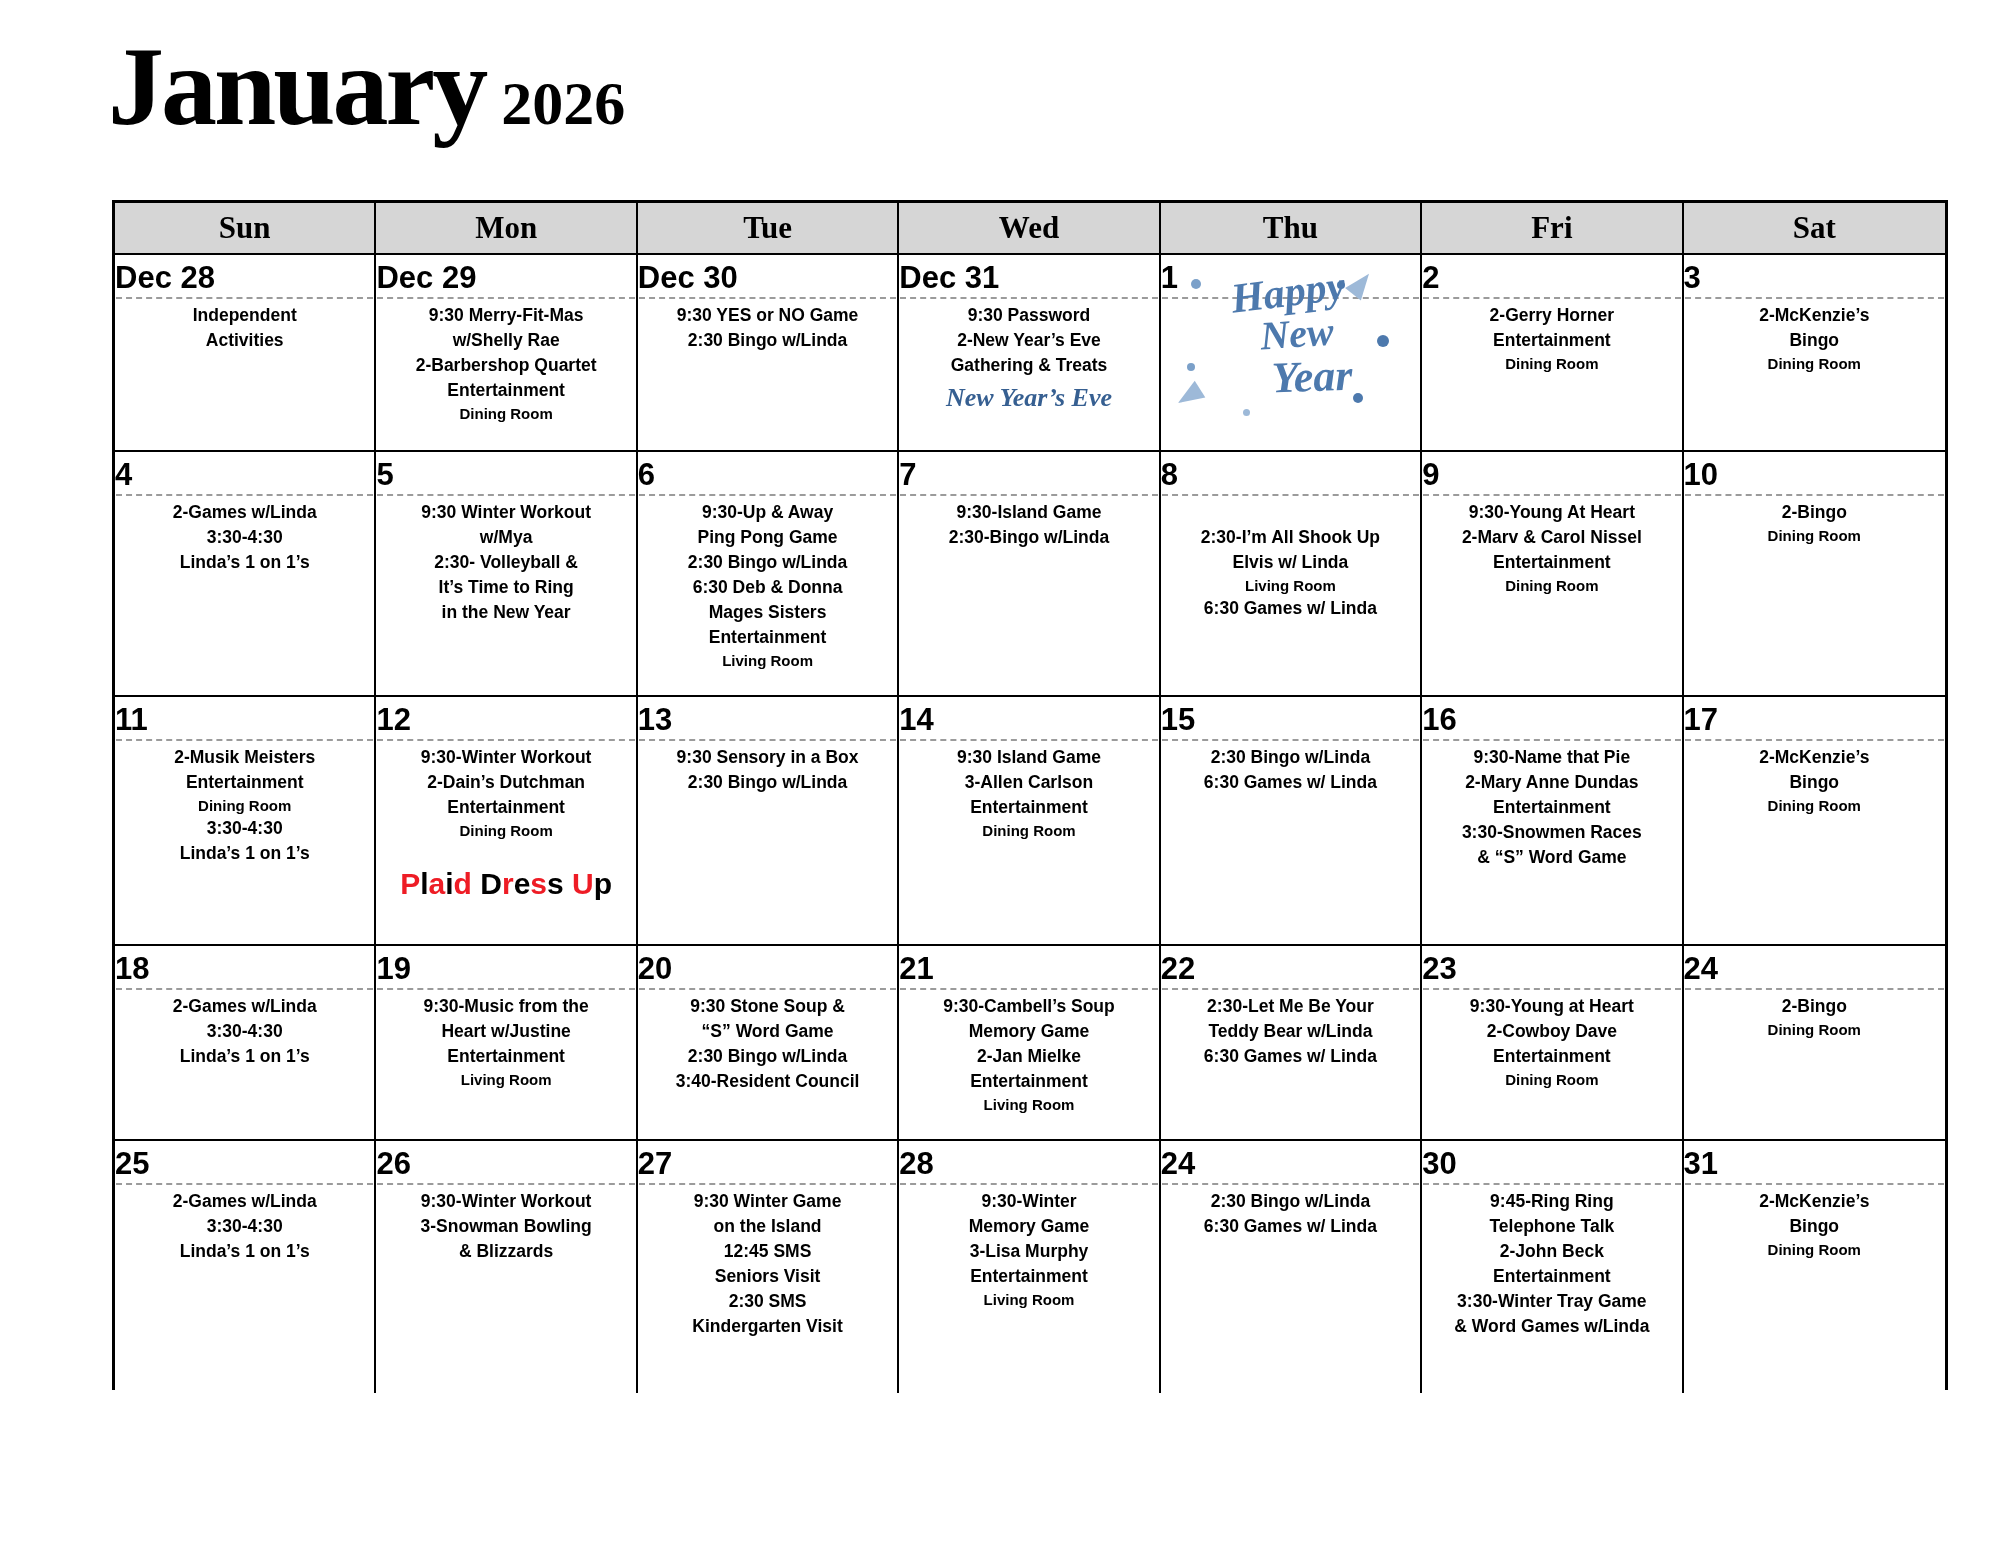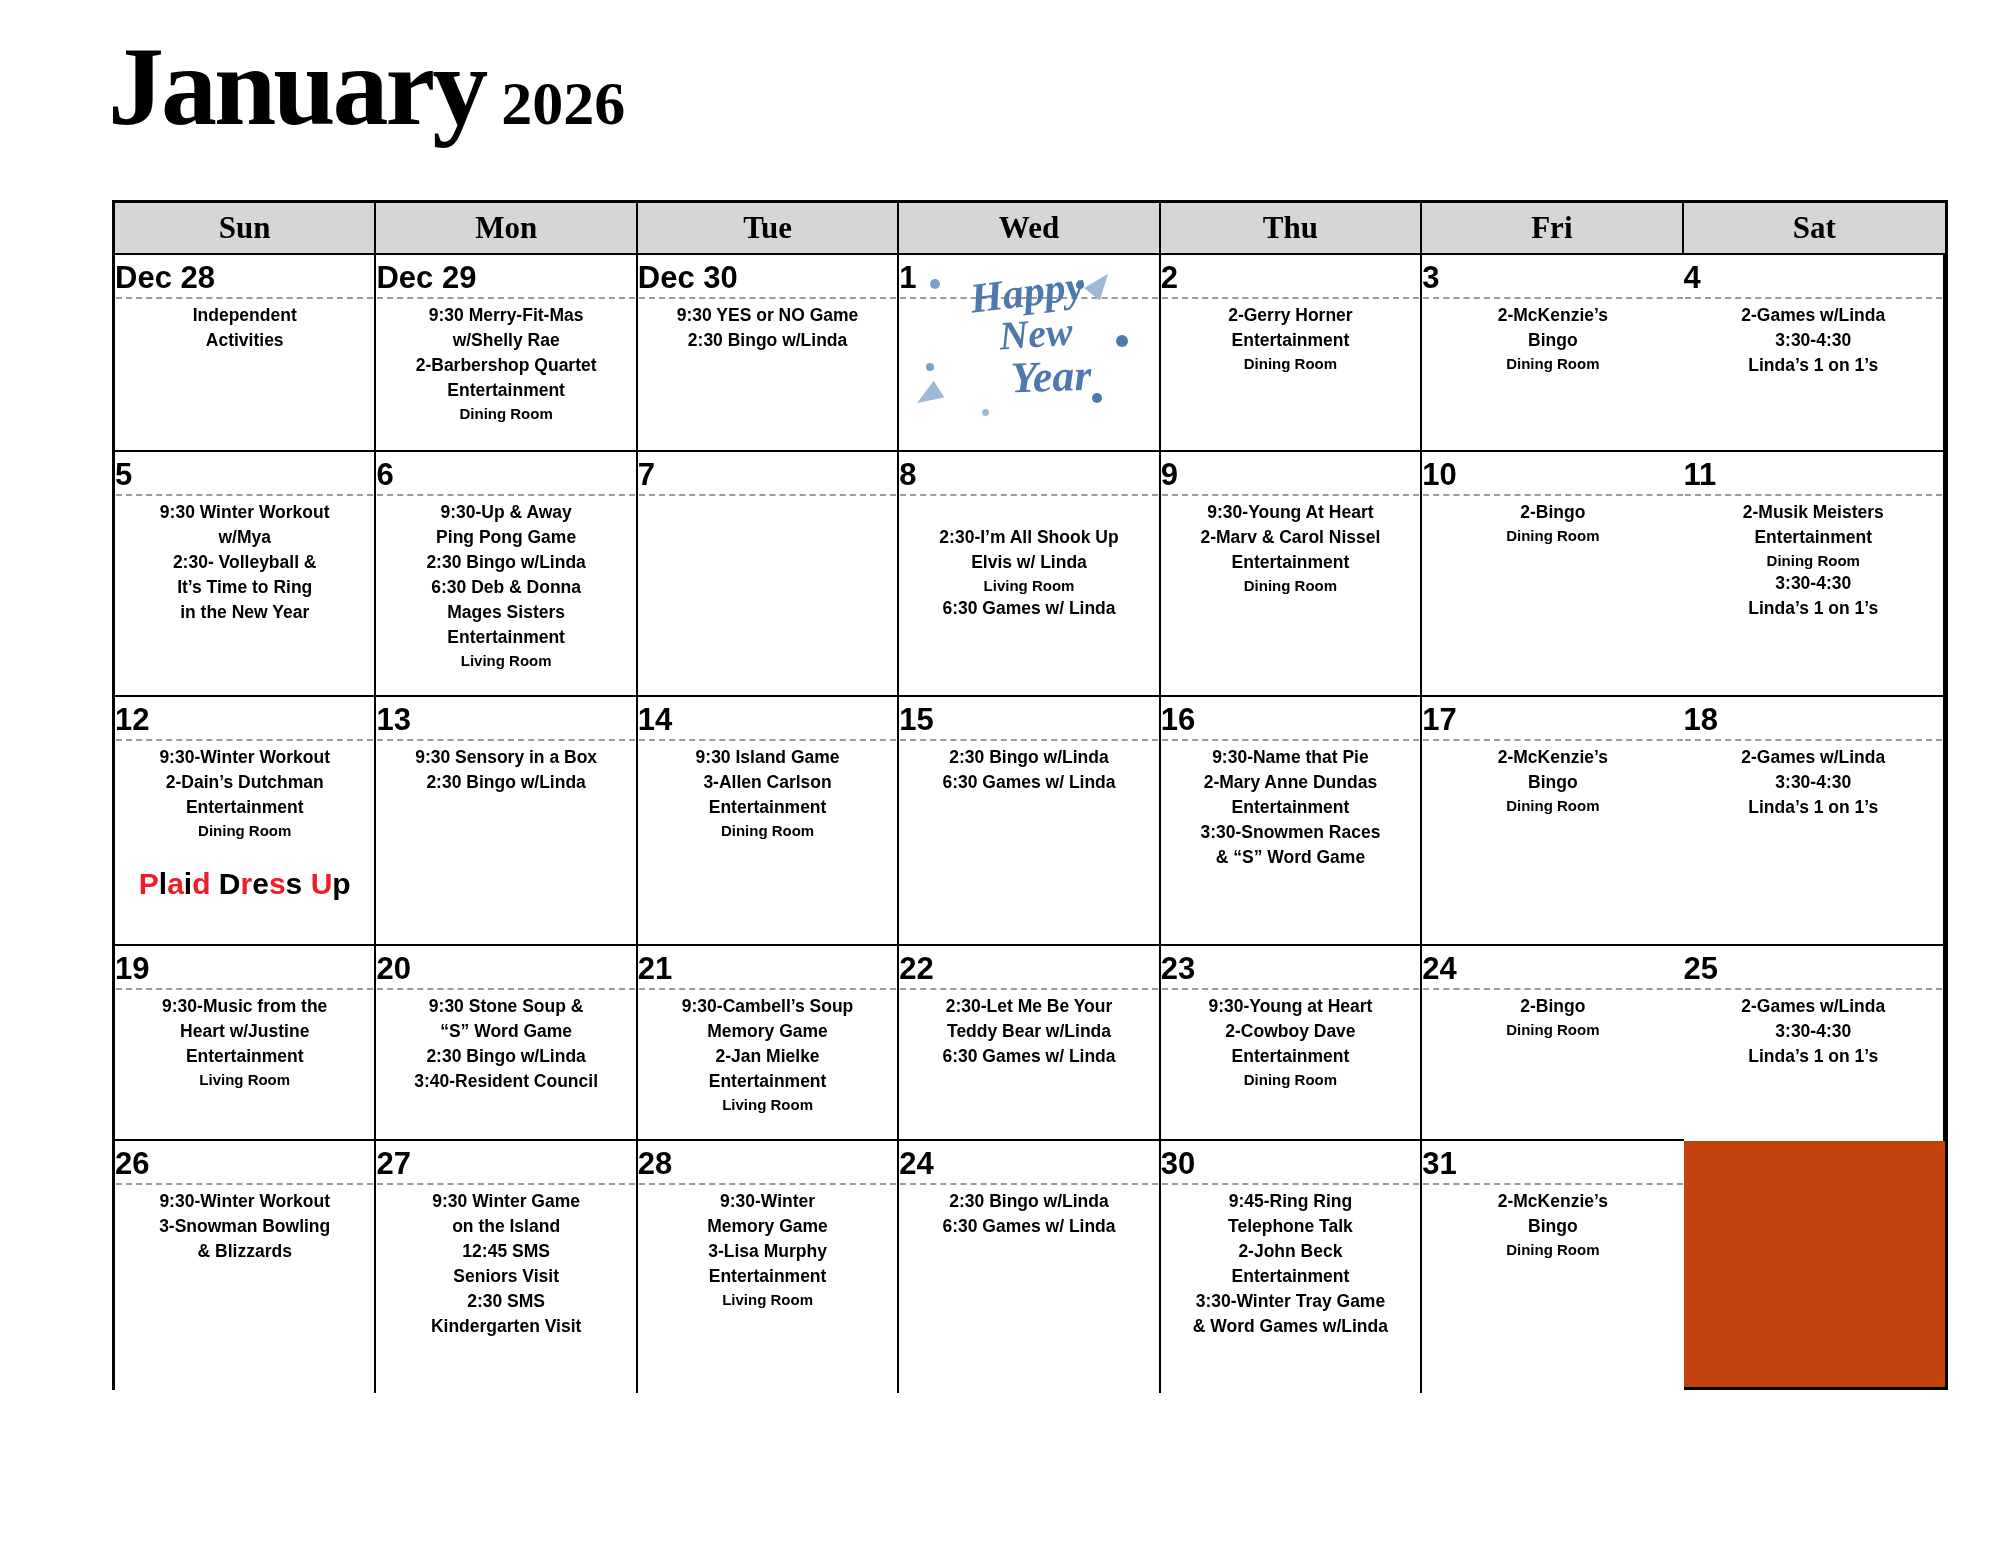--- a/index.html
+++ b/index.html
@@ -87,20 +87,30 @@
       </div>
       <div class="cell">
         <div class="date">Dec 30</div>
         <div class="dash"></div>
         <div class="events">
           <div class="ev">9:30 YES or NO Game</div>
           <div class="ev">2:30 Bingo w/Linda</div>
         </div>
       </div>
       <div class="cell">
+        <div class="date">Dec 31</div>
+        <div class="dash"></div>
+        <div class="events">
+          <div class="ev">9:30 Password</div>
+          <div class="ev">2-New Year’s Eve</div>
+          <div class="ev">Gathering &amp; Treats</div>
+          <div class="ev nye">New Year’s Eve</div>
+        </div>
+      </div>
+      <div class="cell">
         <div class="date">1</div>
         <div class="dash"></div>
         <div class="events">
           <div class="hny">
             <span class="dot"></span>
             <span class="dot"></span>
             <span class="dot"></span>
             <span class="dot"></span>
             <span class="dot"></span>
             <span class="dot"></span>
@@ -159,20 +169,24 @@
           <div class="ev">2:30 Bingo w/Linda</div>
           <div class="ev">6:30 Deb &amp; Donna</div>
           <div class="ev">Mages Sisters</div>
           <div class="ev">Entertainment</div>
           <div class="ev room">Living Room</div>
         </div>
       </div>
       <div class="cell">
         <div class="date">7</div>
         <div class="dash"></div>
+        <div class="events">
+          <div class="ev">9:30-Island Game</div>
+          <div class="ev">2:30-Bingo w/Linda</div>
+        </div>
       </div>
       <div class="cell">
         <div class="date">8</div>
         <div class="dash"></div>
         <div class="events">
           <div class="ev gap">&nbsp;</div>
           <div class="ev">2:30-I’m All Shook Up</div>
           <div class="ev">Elvis w/ Linda</div>
           <div class="ev room">Living Room</div>
           <div class="ev">6:30 Games w/ Linda</div>

